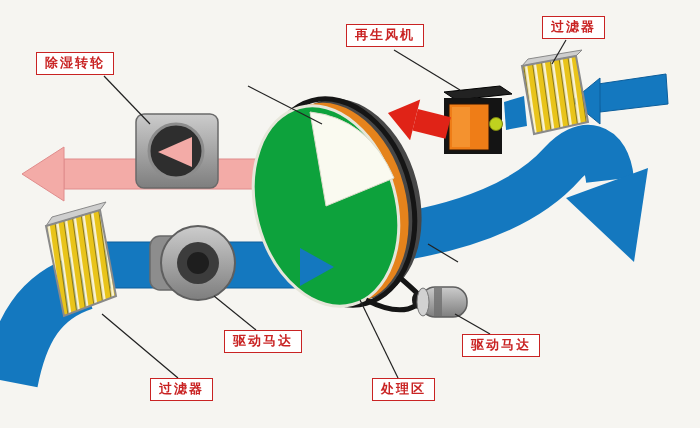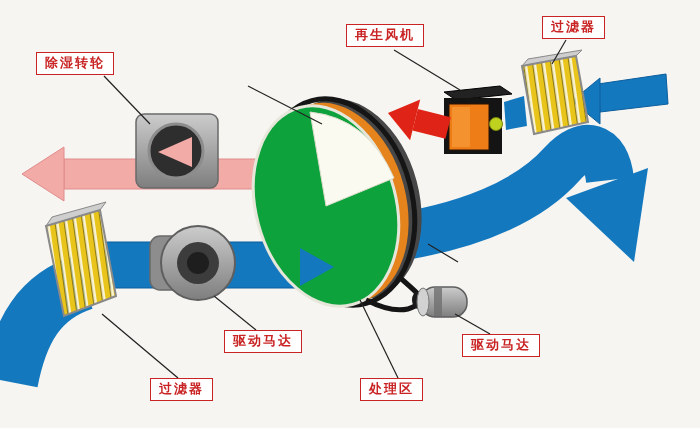--- a/index.html
+++ b/index.html
@@ -136,17 +136,17 @@
       <line x1="398" y1="378" x2="360" y2="300"></line>
       <line x1="256" y1="330" x2="214" y2="296"></line>
       <line x1="178" y1="378" x2="102" y2="314"></line>
     </g>
   </svg>
 
   <div class="lbl" style="left:36px;top:52px">除湿转轮</div>
   <div class="lbl" style="left:346px;top:24px">再生风机</div>
   <div class="lbl" style="left:542px;top:16px">过滤器</div>
   <div class="lbl" style="left:462px;top:334px">驱动马达</div>
-  <div class="lbl" style="left:360px;top:378px">处理区</div>
+  <div class="lbl" style="left:372px;top:378px">处理区</div>
   <div class="lbl" style="left:224px;top:330px">驱动马达</div>
   <div class="lbl" style="left:150px;top:378px">过滤器</div>
 
 </div>
 
 </body></html>

